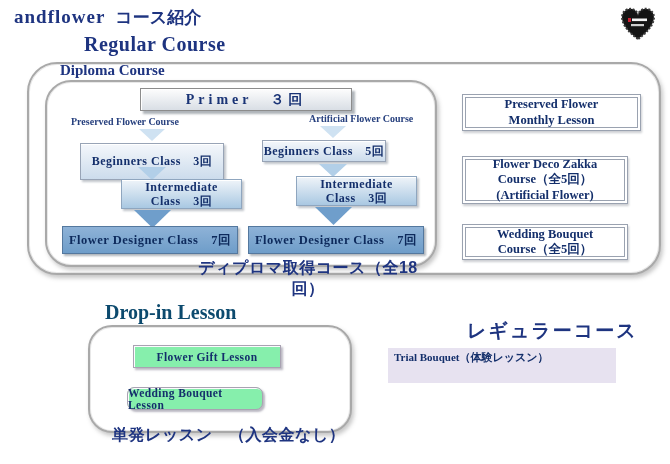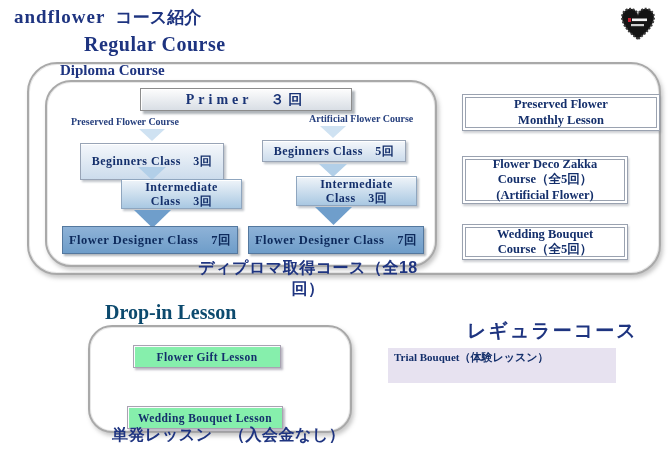--- a/index.html
+++ b/index.html
@@ -58,31 +58,31 @@
   .diploma-caption{left:193px;top:258px;width:230px;text-align:center;font-size:16px;letter-spacing:.5px;}
   .regular-label{left:467px;top:272px;font-size:19px;letter-spacing:2px;margin-top:46px;}
   .dropin-caption{left:112px;top:425px;font-size:16px;letter-spacing:.5px;}
 
   
   .dframe{background:#fff;border:1px solid #9aa2b0;padding:2px;
     box-shadow:1px 1.5px 2px rgba(130,135,145,.4);}
   .dframe-inner{border:1px solid #9aa2b0;width:100%;height:100%;box-sizing:border-box;
     display:flex;flex-direction:column;align-items:center;justify-content:center;
     font-size:12.5px;font-weight:bold;color:#142f6b;line-height:1.22;text-align:center;overflow:visible;}
-  .side1{left:462px;top:94px;width:198px;height:37px;}
+  .side1{left:462px;top:94px;width:179px;height:37px;}
   .side2{left:462px;top:156px;width:166px;height:48px;}
   .side3{left:462px;top:224px;width:166px;height:36px;}
 
   
   .lav-box{background:#86efac;border:1px solid #a9a2b2;
     box-shadow:inset 1px 1px 0 #fdfbfe,2px 2px 2px rgba(120,115,135,.5);
     display:flex;align-items:center;justify-content:center;
     font-size:11.5px;font-weight:bold;color:#142f6b;letter-spacing:.4px;}
   .gift-box{left:133px;top:345px;width:148px;height:23px;}
-  .wedding-box{left:127px;top:406px;width:156px;height:23px;}
+  .wedding-box{left:127px;top:387px;width:136px;height:23px;border-radius:7px;}
 
   
   .trial-box{left:388px;top:348px;width:228px;height:35px;background:#e7e2f0;
     padding:3px 0 0 6px;font-size:11px;font-weight:bold;color:#142f6b;line-height:1.25;}
   .trial-box .l2{padding-left:10px;}
 
   .heart{left:616px;top:5px;width:44px;height:38px;}
 </style>
 </head>
 <body>
@@ -117,21 +117,21 @@
 
   <div class="abs branch-label serif" style="left:71px;top:116px;">Preserved Flower Course</div>
   <div class="abs branch-label serif" style="left:309px;top:113px;">Artificial Flower Course</div>
 
   <div class="abs arrow arrow-sm" style="left:139px;top:129px;width:26px;height:12px;"></div>
   <div class="abs arrow arrow-sm" style="left:320px;top:126px;width:26px;height:12px;"></div>
 
   <div class="abs flow-box beginners serif" style="left:80px;top:143px;width:144px;height:37px;">
     <span>Beginners Class　3回</span>
   </div>
-  <div class="abs flow-box beginners serif" style="left:262px;top:140px;width:144px;height:22px;">
+  <div class="abs flow-box beginners serif" style="left:262px;top:140px;width:124px;height:22px;">
     <span>Beginners Class　5回</span>
   </div>
 
   <div class="abs arrow arrow-md" style="left:138px;top:167px;width:28px;height:13px;"></div>
   <div class="abs arrow arrow-md" style="left:319px;top:164px;width:28px;height:13px;"></div>
 
   <div class="abs flow-box intermediate serif" style="left:97px;top:179px;width:121px;height:30px;">
     <span>Intermediate</span>
     <span>Class　3回</span>
   </div>

